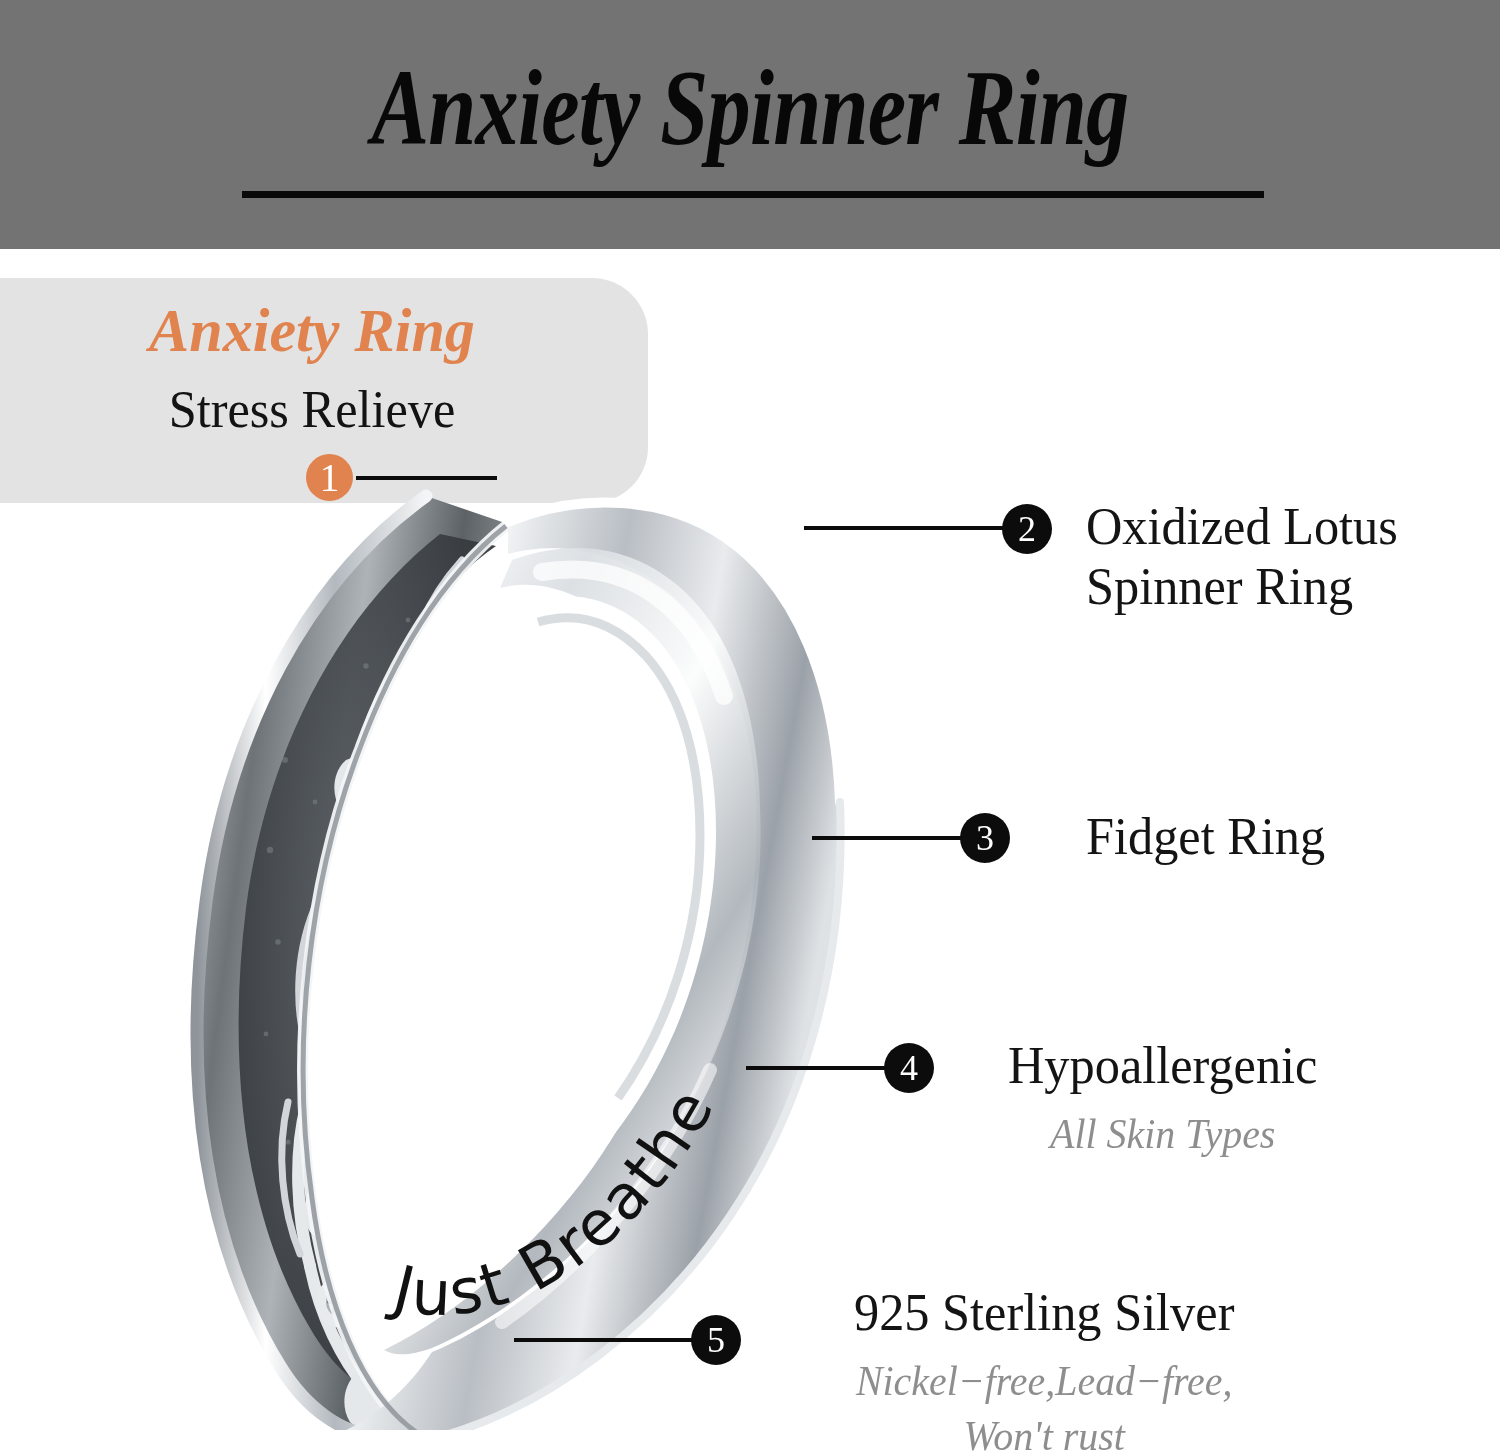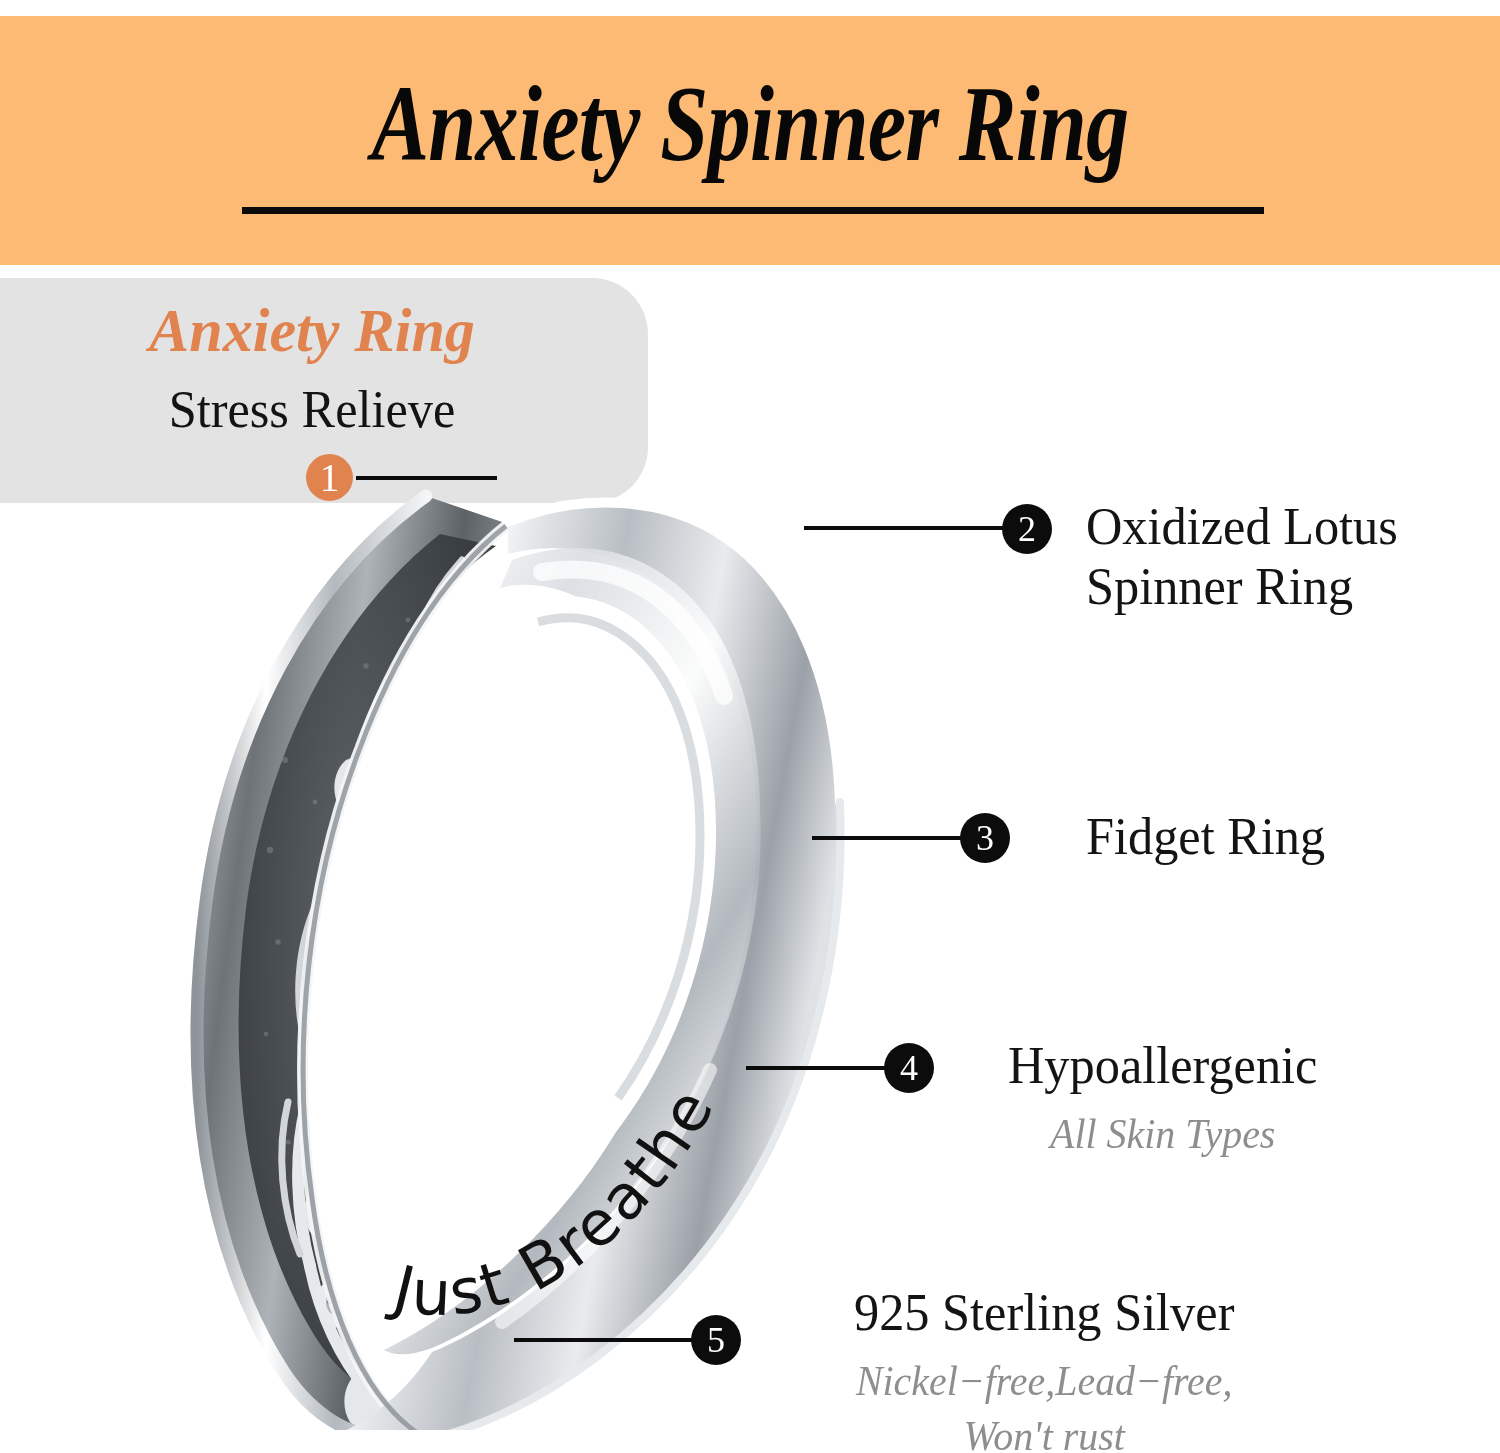--- a/index.html
+++ b/index.html
@@ -6,22 +6,22 @@
   html,body { background:#fff; }
   body {
     width:1500px; height:1453px;
     position:relative;
     font-family:"Liberation Serif", "DejaVu Serif", serif;
     overflow:hidden;
   }
 
   
   #header-band{
-    position:absolute; left:0; top:16px; width:1500px; height:249px;
-    background:#fdba74;
+    position:absolute; left:0; top:0; width:1500px; height:249px;
+    background:#737373;
   }
   #header-title{
     position:absolute; left:0; top:48px; width:1500px;
     text-align:center;
     font-family:"Liberation Serif","DejaVu Serif",serif;
     font-weight:700; font-style:italic;
     font-size:108px; line-height:1.12;
     color:#080808;
     letter-spacing:-1px;
     transform:scaleX(0.80);

